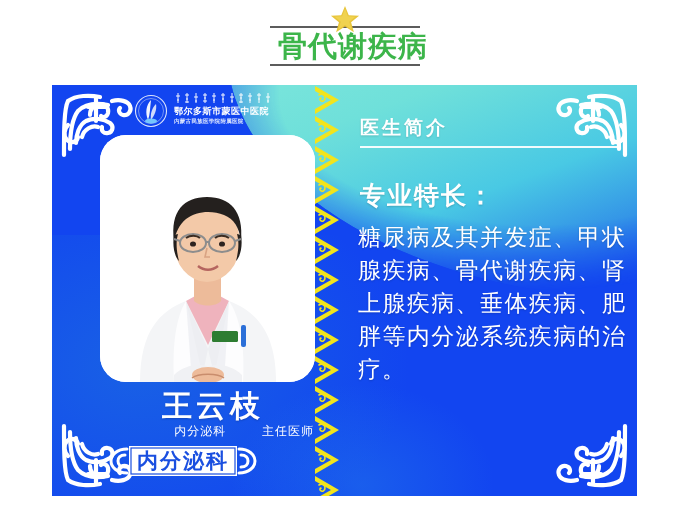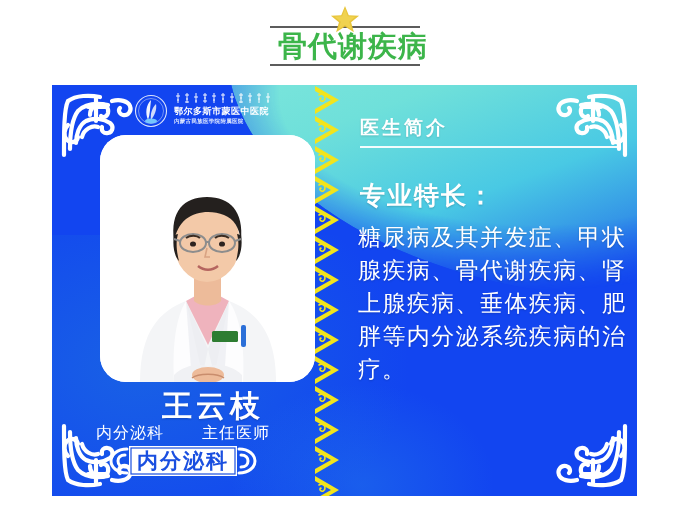--- a/index.html
+++ b/index.html
@@ -86,22 +86,22 @@
   #photo{position:absolute;left:0;top:0;width:215px;height:247px;}
 
   #doctor-name{
     position:absolute;left:0;top:301px;width:262px;text-align:center;
     color:#ffffff;font-size:30px;font-weight:bold;letter-spacing:4px;
     font-family:"DejaVu Sans","Liberation Sans",sans-serif;
     text-shadow:0 1px 2px rgba(0,0,0,.18);
     margin-left:30px;
   }
   #doctor-meta{
-    position:absolute;left:0;top:338px;width:262px;text-align:center;
-    color:#ffffff;font-size:16px;letter-spacing:1px;
+    position:absolute;left:0;top:338px;width:262px;text-align:right;
+    color:#ffffff;font-size:12px;letter-spacing:1px;
     font-family:"DejaVu Sans","Liberation Sans",sans-serif;
   }
   #doctor-meta span{display:inline-block;}
   #meta-gap{width:26px;}
 
   #dept-badge{
     position:absolute;left:55px;top:358px;width:152px;height:36px;
   }
   #dept-badge-text{
     position:absolute;left:0;top:0;width:152px;height:36px;

